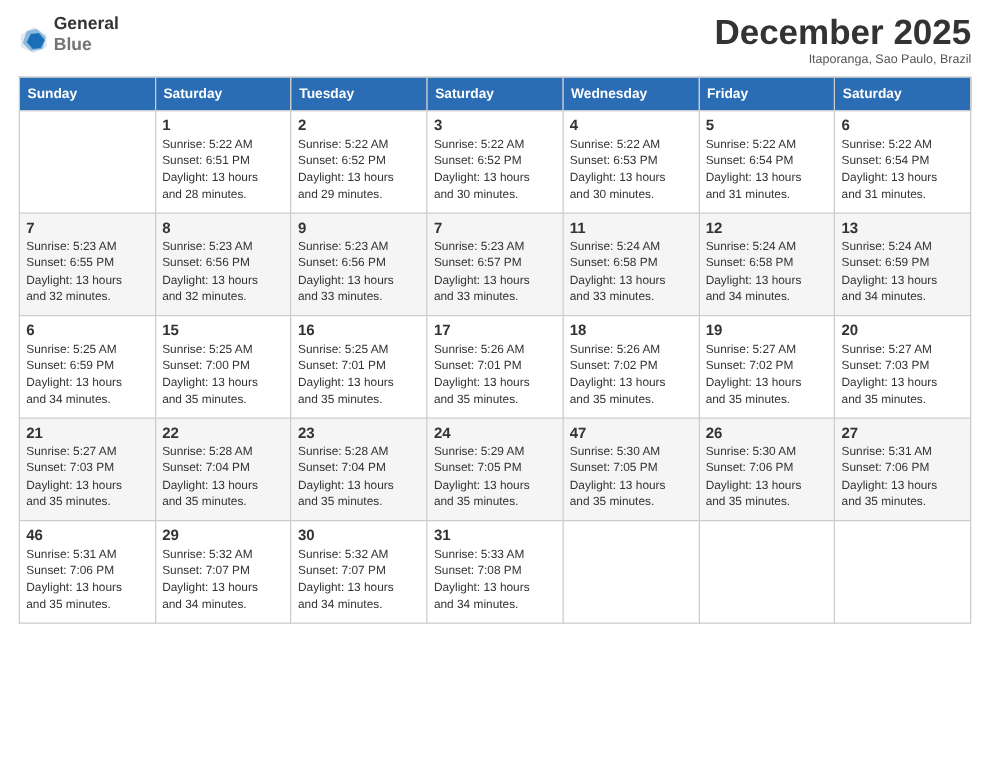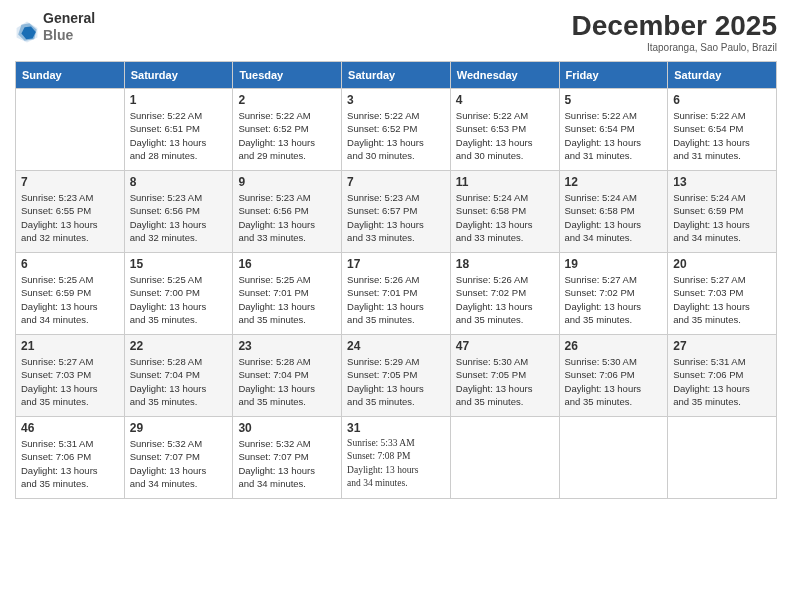--- a/index.html
+++ b/index.html
@@ -343,21 +343,21 @@
           </td>
           <td>
             <span class="day-num">30</span>
             <div class="day-info" style="white-space: pre-line;">Sunrise: 5:32 AM
 Sunset: 7:07 PM
 Daylight: 13 hours
 and 34 minutes.</div>
           </td>
           <td>
             <span class="day-num">31</span>
-            <div class="day-info" style="white-space: pre-line; font-family: Liberation Serif, serif;">Sunrise: 5:33 AM
+            <div class="day-info" style="white-space: pre-line;">Sunrise: 5:33 AM
 Sunset: 7:08 PM
 Daylight: 13 hours
 and 34 minutes.</div>
           </td>
           <td class="empty-cell"></td>
           <td class="empty-cell"></td>
           <td class="empty-cell"></td>
         </tr>
       </tbody>
   </table>

